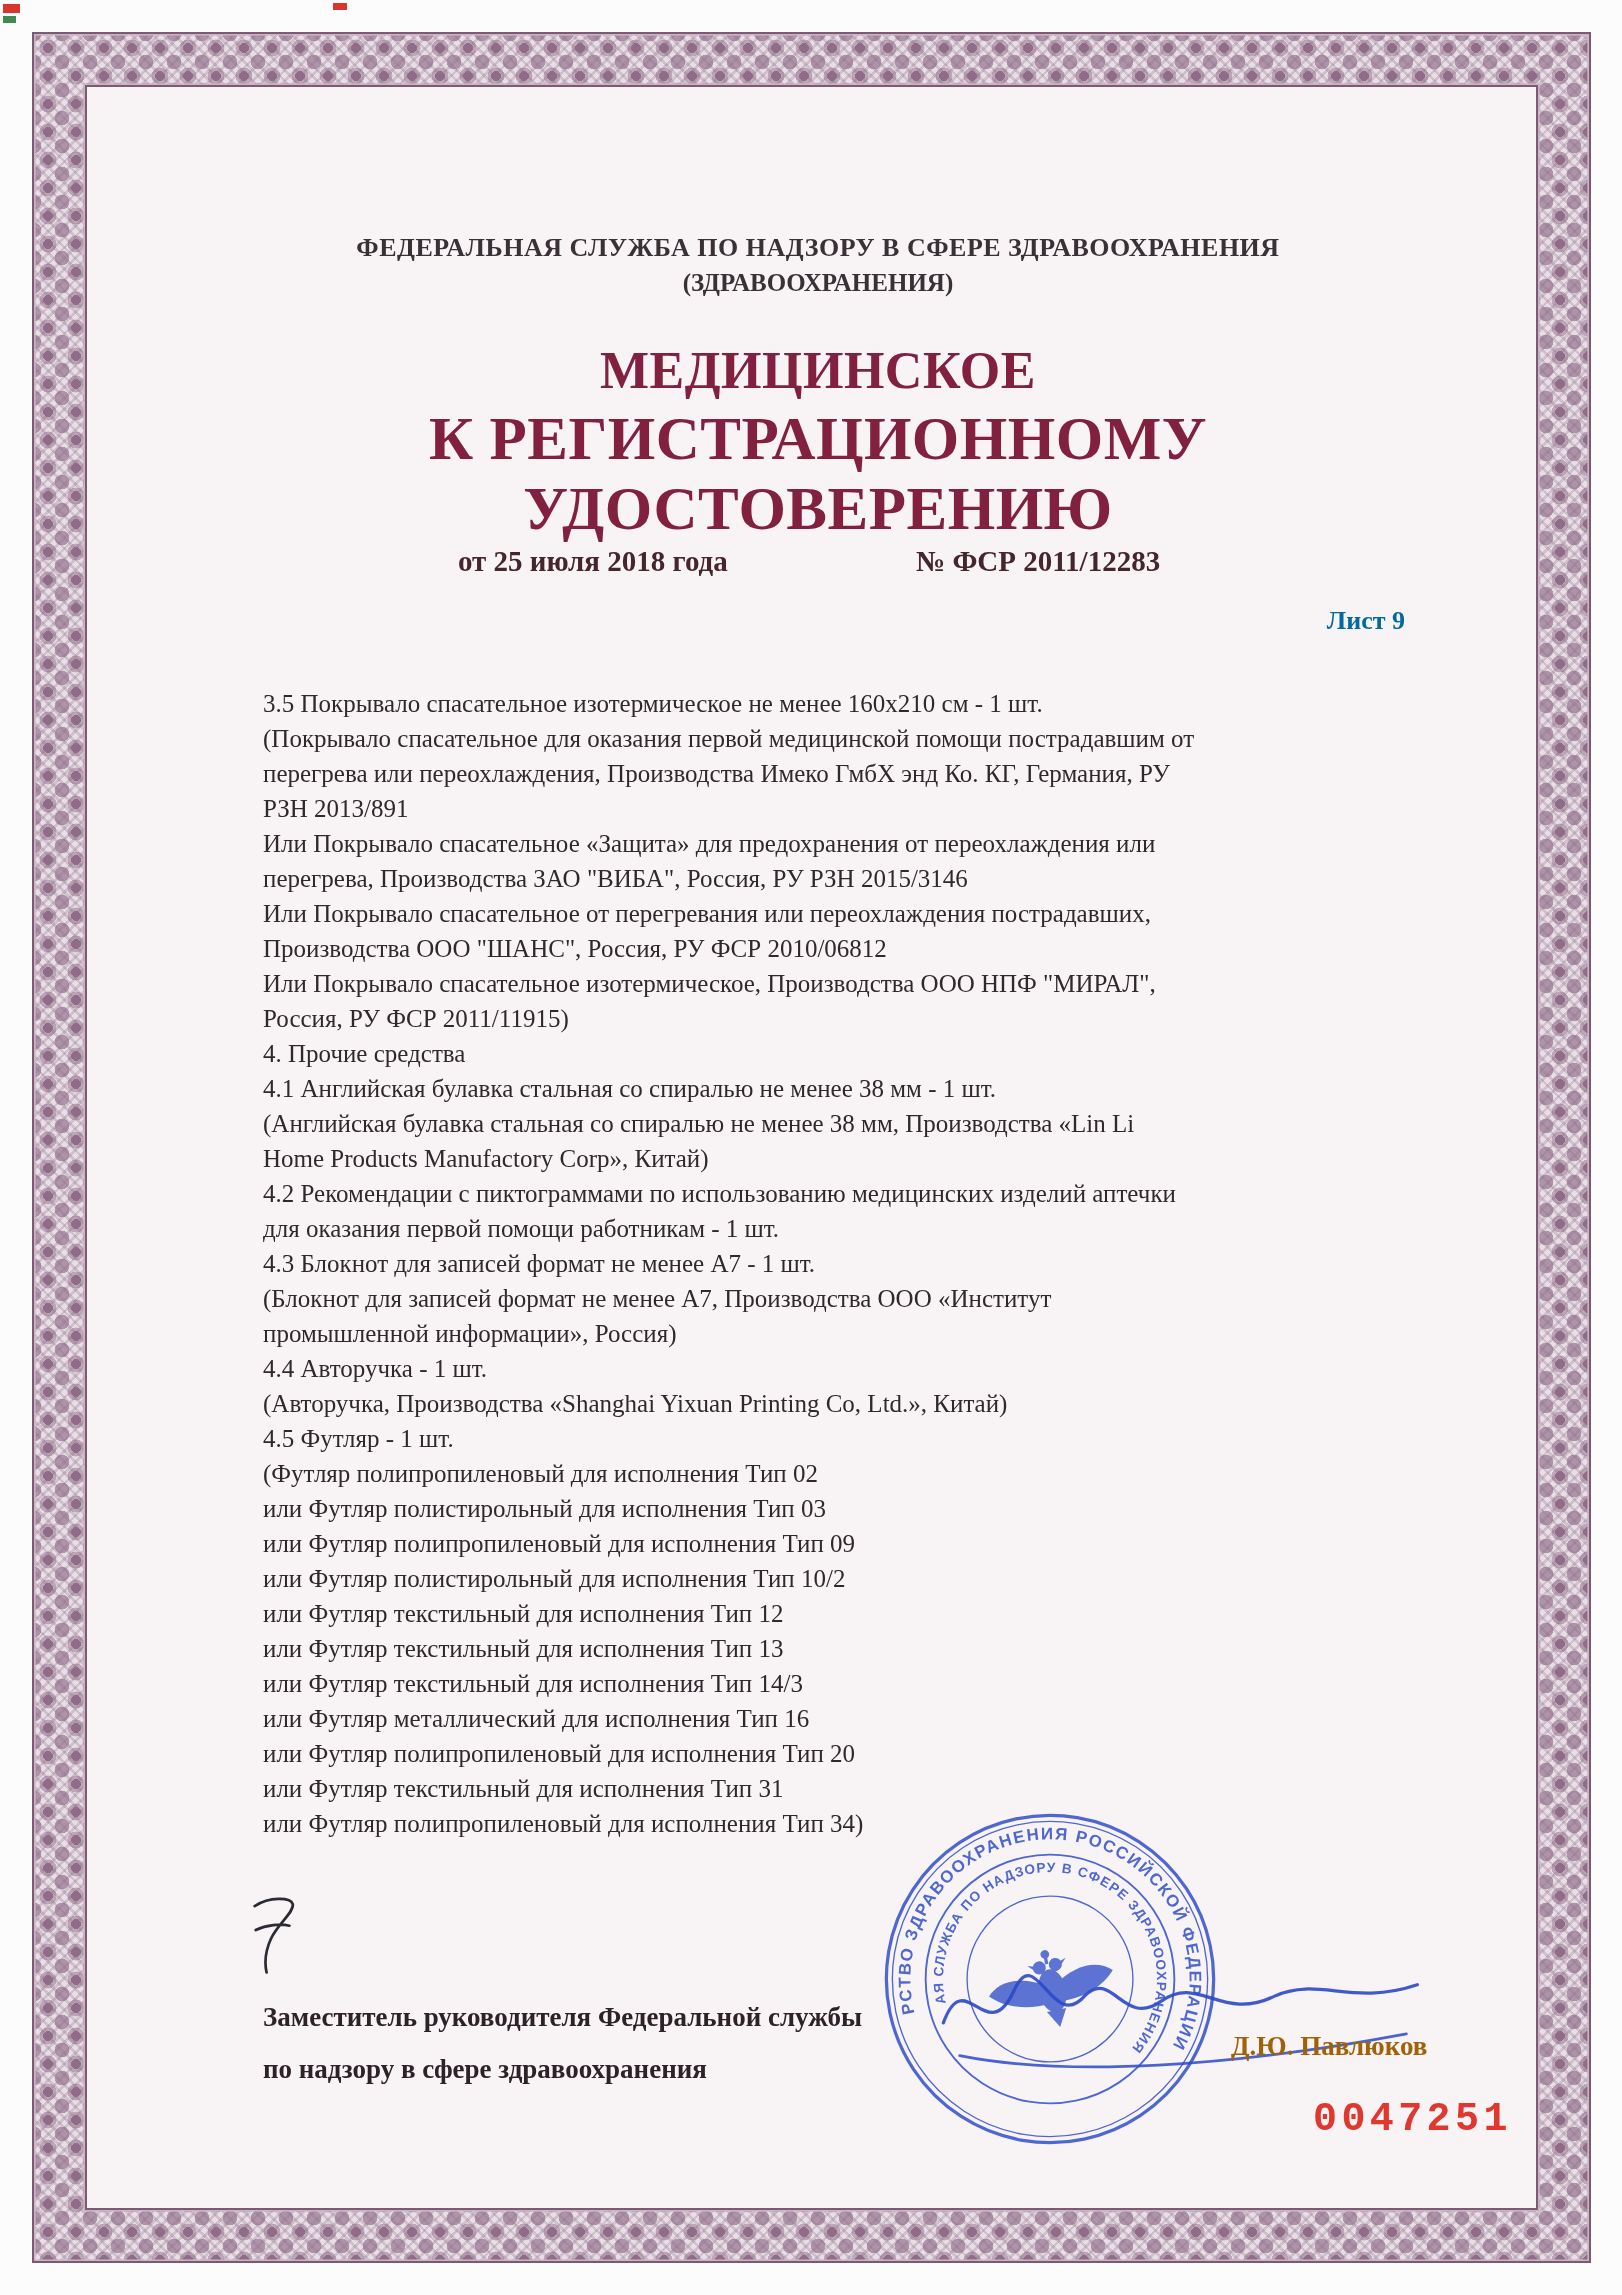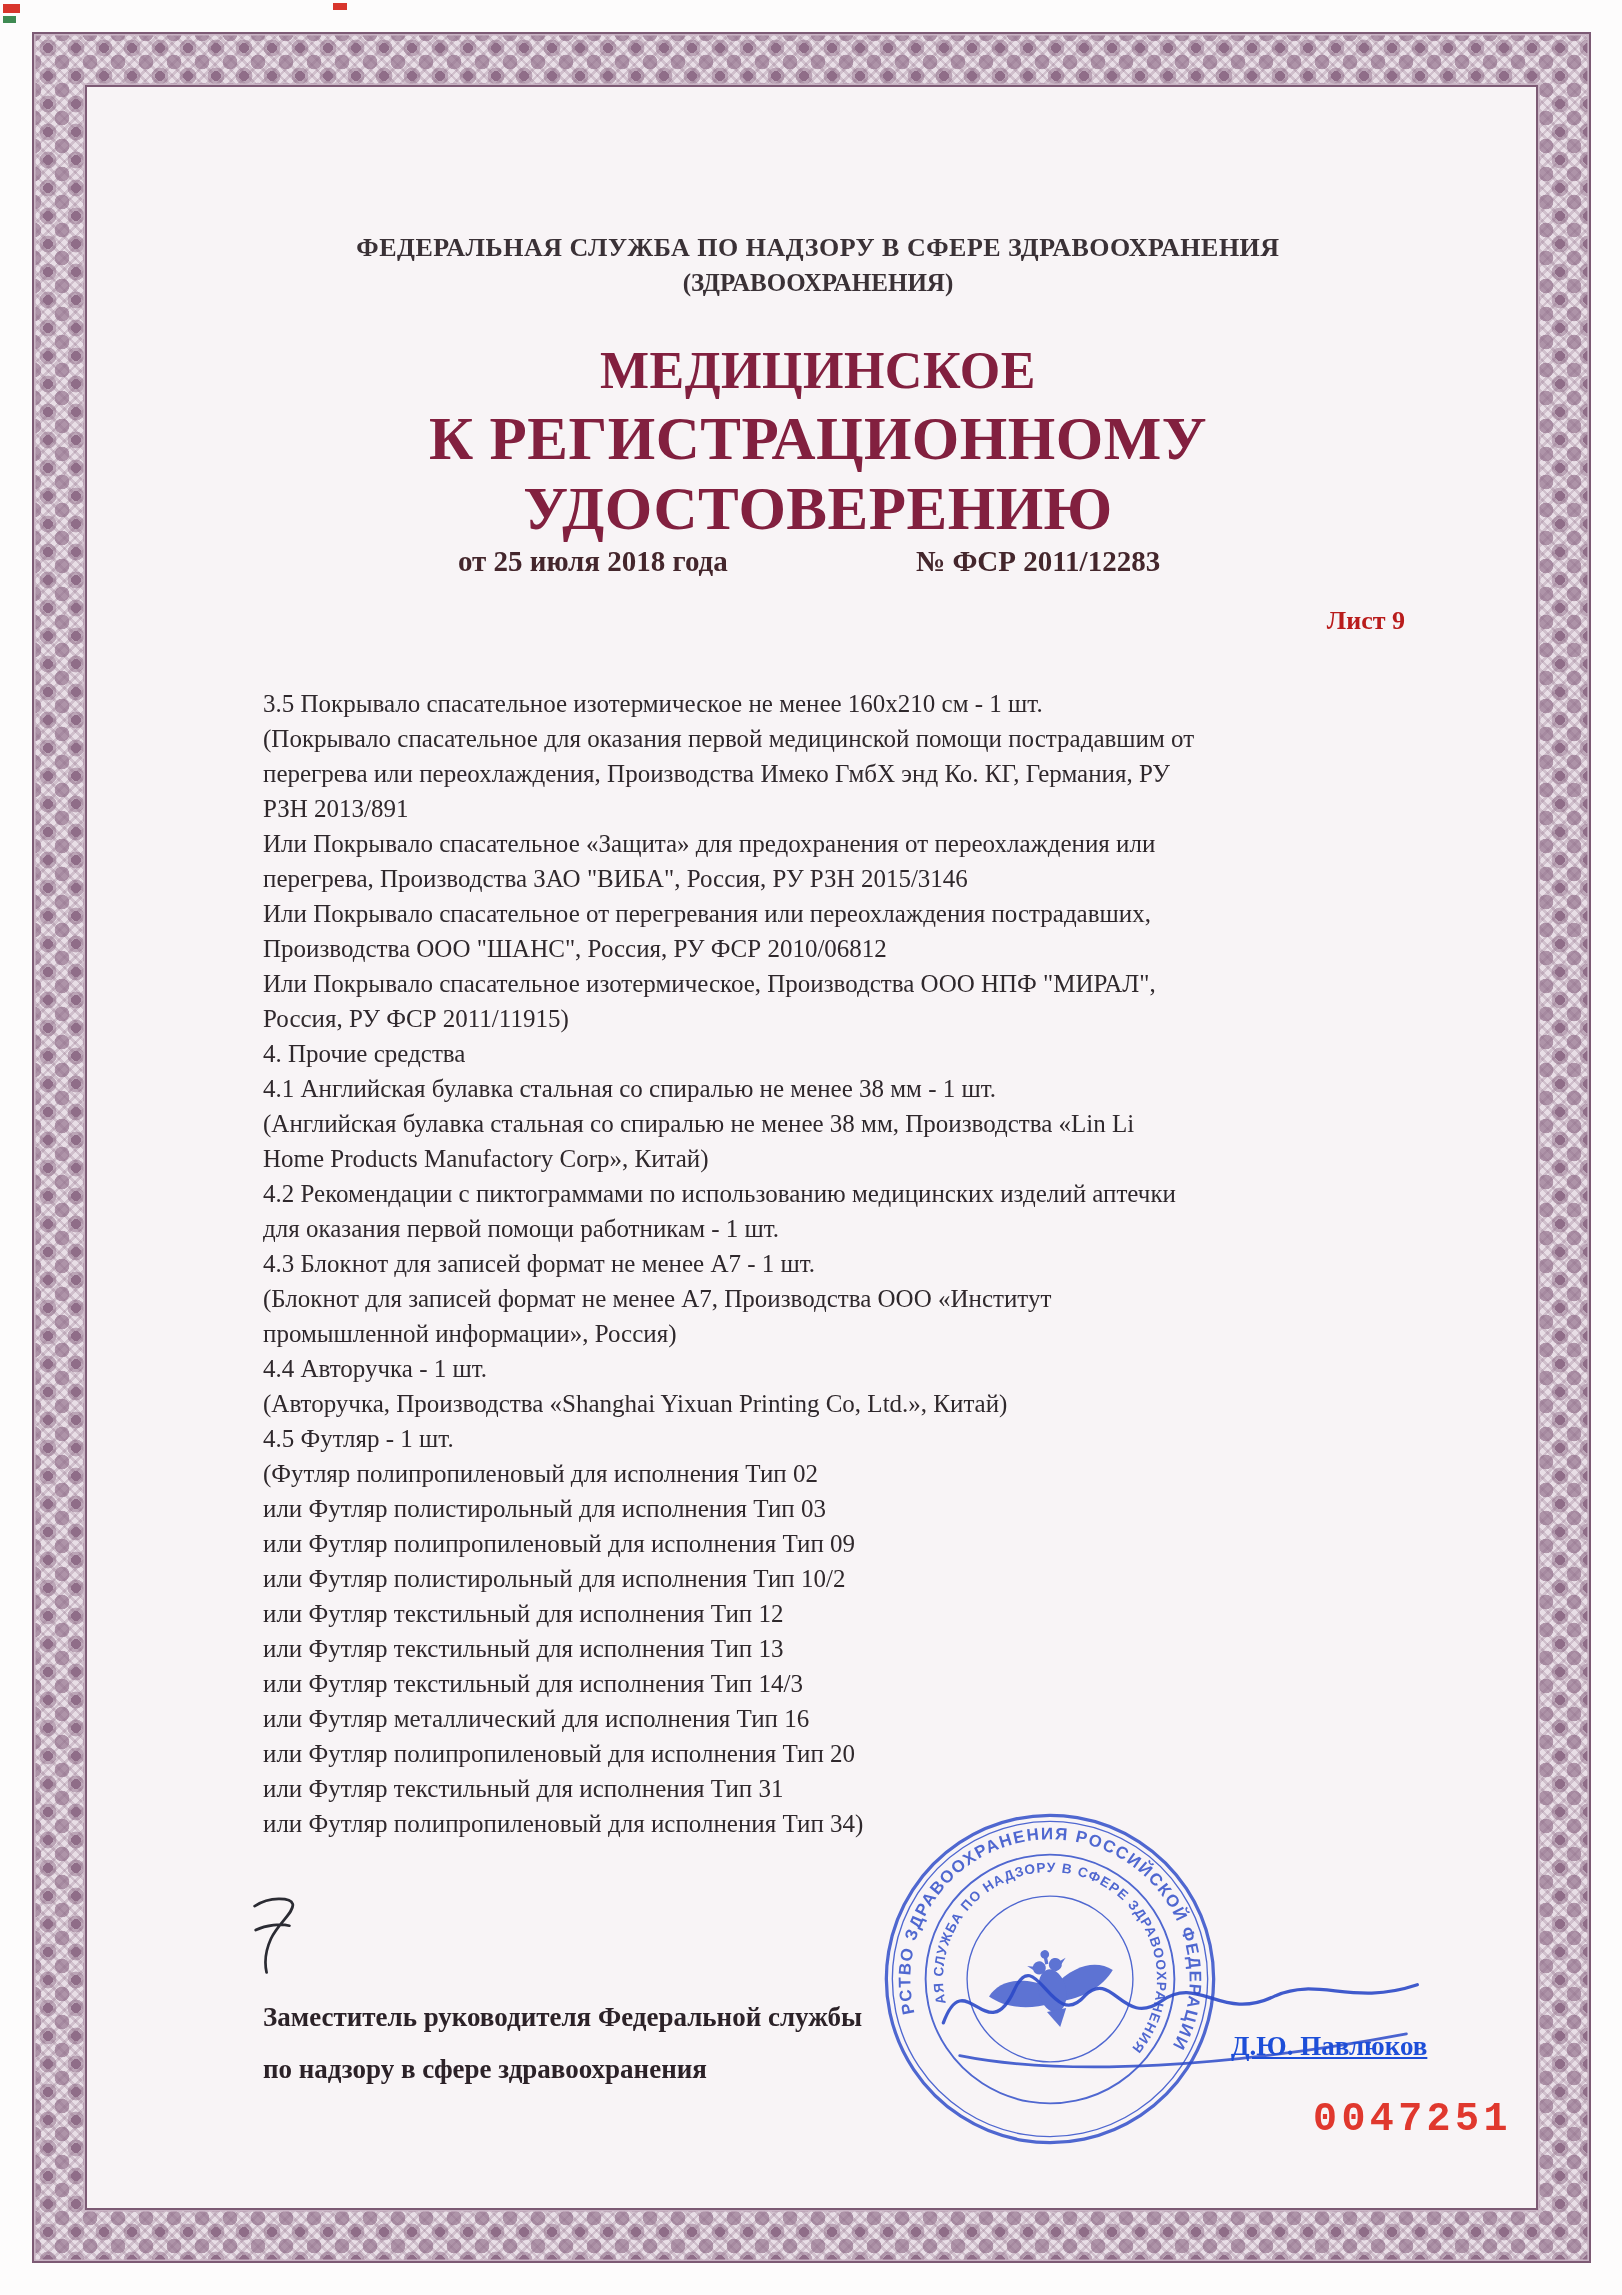--- a/index.html
+++ b/index.html
@@ -54,39 +54,39 @@
   .title-2 { top: 404px;  font-size: 61px; }
   .title-3 { top: 464px;  font-size: 48px; }
 
   .meta-row { position: absolute; top: 545px; left: 458px; width: 981px;
     font-size: 29px; font-weight: 700; color: #44262c; }
   .meta-number { position: absolute; left: 458px; top: 0; white-space: nowrap; }
   .meta-date   { position: absolute; left: 0; top: 0; white-space: nowrap; }
 
   .sheet-number {
     position: absolute; top: 606px; right: 218px;
-    font-size: 26px; font-weight: 700; color: #b91c1c;
+    font-size: 26px; font-weight: 700; color: #0369a1;
   }
 
   
   .body-text {
     position: absolute; left: 263px; top: 686px; width: 1052px;
     font-size: 25px; line-height: 35px; color: #2f282c;
     white-space: pre-line;
   }
 
   
   .signer-position {
     position: absolute; left: 263px; top: 1991px; width: 763px;
     font-size: 27px; line-height: 52px; font-weight: 700; color: #2c2228;
     white-space: pre-line;
   }
   .signer-name {
     position: absolute; left: 1231px; top: 2031px;
-    font-size: 27px; font-weight: 700; color: #1d4ed8; white-space: nowrap; text-decoration: underline;
+    font-size: 27px; font-weight: 700; color: #a16207; white-space: nowrap;
   }
   .serial-number {
     position: absolute; left: 1313px; top: 2097px;
     font-family: "Liberation Mono", monospace;
     font-size: 40px; letter-spacing: 4.4px; color: #e0382e; font-weight: 700;
   }
 
   
   .stamp-wrap {
     position: absolute; left: 870px; top: 1799px; width: 360px; height: 360px;

